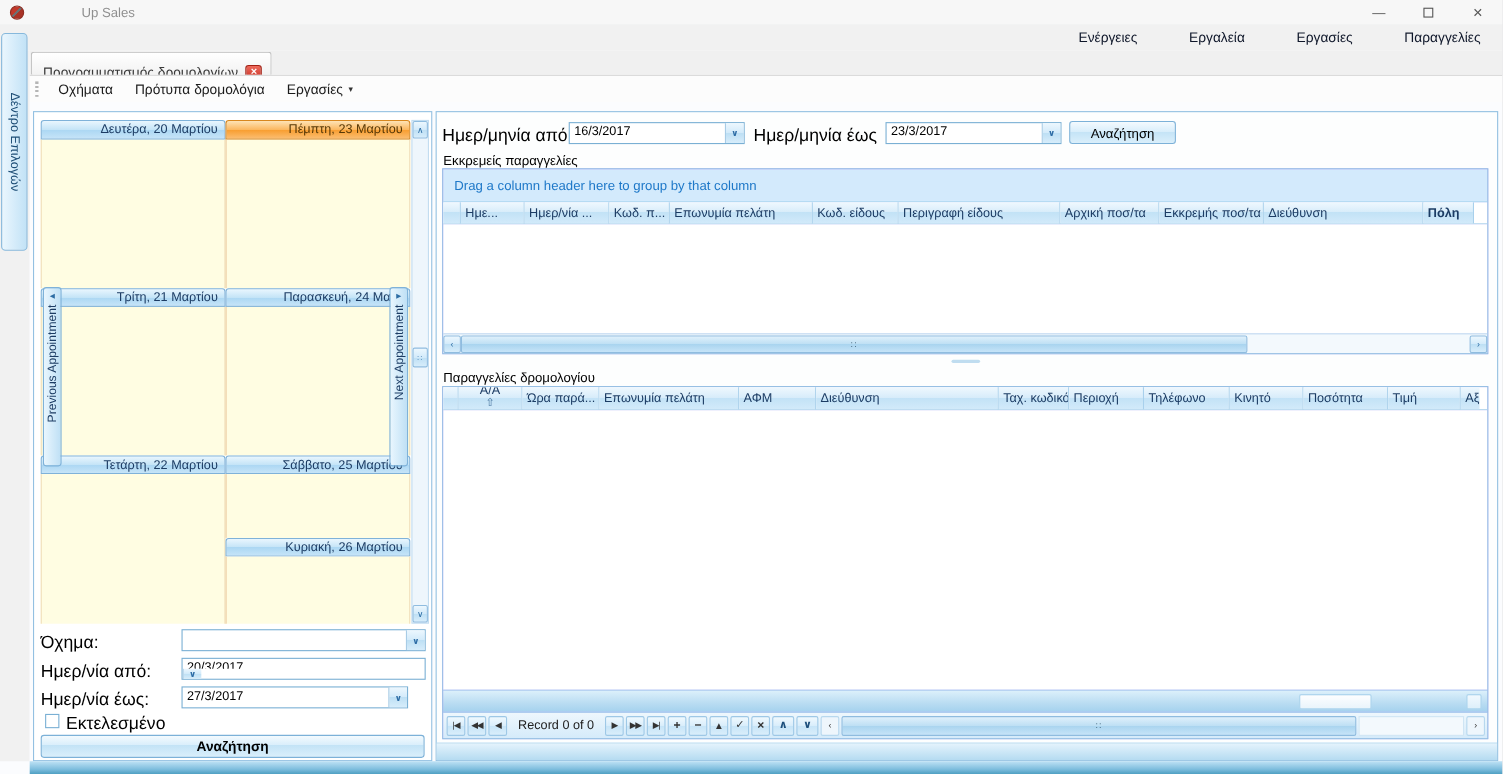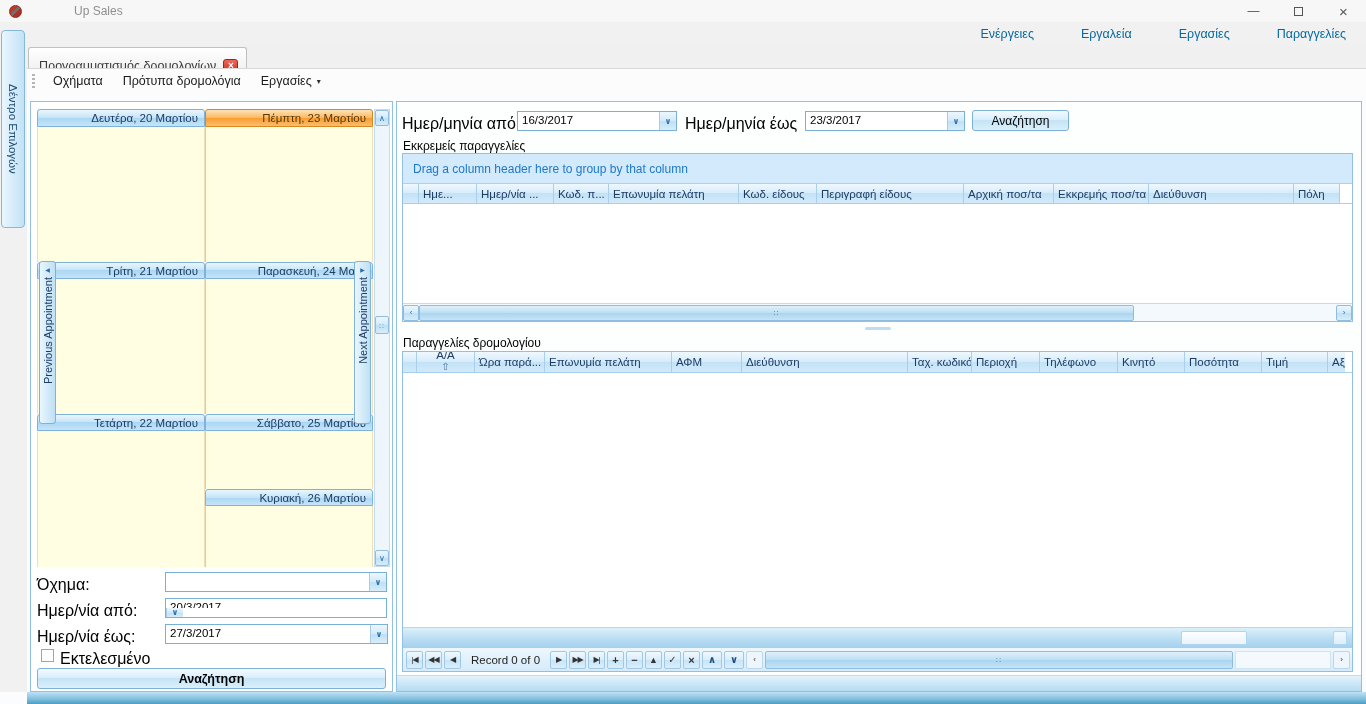--- a/index.html
+++ b/index.html
@@ -11,21 +11,21 @@
   .app-icon { width:13px; height:13px; border-radius:50%; margin:0 8px 0 9px;
               background:linear-gradient(135deg,#c2392b 0 40%,#6d6f71 40% 55%,#a93226 55%); border:1px solid #8d2b20; }
   .title-text { font-size:12px; color:#8f8f8f; }
   .win-controls { position:absolute; right:0; top:0; height:22px; display:flex; }
   .win-btn { width:45px; height:22px; display:flex; align-items:center; justify-content:center; color:#555; font-size:12px; }
   .win-btn.close { font-size:15px; }
   .max-glyph { width:9px; height:9px; border:1px solid #555; }
 
   .menustrip { position:absolute; left:0; top:22px; width:1366px; height:24px; background:#f1f1f1;
                display:flex; justify-content:flex-end; align-items:center; gap:47px; padding-right:20px; }
-  .menustrip .mitem { font-size:12.5px; color:#0369a1; }
+  .menustrip .mitem { font-size:12.5px; color:#0f172a; }
 
   .dock-strip { position:absolute; left:0; top:46px; width:27px; height:646px; background:#f1f1f1; }
   .dock-tab { position:absolute; left:1px; top:30px; width:24px; height:198px;
               background:linear-gradient(90deg,#eaf6fe,#c2e2f6); border:1px solid #86b8dc; border-radius:4px;
               display:flex; align-items:center; justify-content:center;
               writing-mode:vertical-rl; font-size:11.5px; color:#1d4d75; }
 
   .tabrow { position:absolute; left:27px; top:46px; width:1339px; height:22px; background:#f0f0f0; }
   .doc-tab { position:absolute; left:1px; top:1px; height:21px; display:inline-flex; align-items:center; gap:7px;
              padding:16px 8px 0 10px; background:linear-gradient(#ffffff,#f2f2f2); border:1px solid #c0c0c0; border-bottom:none;
@@ -208,21 +208,21 @@
         <div class="dd">∨</div>
       </div>
 
       <div class="label" style="position:absolute; left:6px; top:500px;">Ημερ/νία από:</div>
       <div class="combo" style="left:134px; top:496px; width:222px;flex-direction:column;">
         <div class="val">20/3/2017</div>
         <div class="dd">∨</div>
       </div>
 
       <div class="label" style="position:absolute; left:6px; top:526px;">Ημερ/νία έως:</div>
-      <div class="combo" style="left:134px; top:522px; width:223px;">
+      <div class="combo" style="left:134px; top:522px; width:206px;">
         <div class="val">27/3/2017</div>
         <div class="dd">∨</div>
       </div>
 
       <div class="chk" style="left:10px; top:547px;"></div>
       <div class="label" style="position:absolute; left:29px; top:548px;">Εκτελεσμένο</div>
 
       <div class="btn" style="position:absolute; left:6px; top:566px; width:349px; height:21px; font-weight:bold; font-size:12.5px;">Αναζήτηση</div>
     </div>
 
@@ -248,21 +248,21 @@
           <div class="ghc" style="width:16px;"></div>
           <div class="ghc" style="width:58px;">Ημε...</div>
           <div class="ghc" style="width:77px;">Ημερ/νία ...</div>
           <div class="ghc" style="width:55px;">Κωδ. π...</div>
           <div class="ghc" style="width:130px;">Επωνυμία πελάτη</div>
           <div class="ghc" style="width:78px;">Κωδ. είδους</div>
           <div class="ghc" style="width:147px;">Περιγραφή είδους</div>
           <div class="ghc" style="width:90px;">Αρχική ποσ/τα</div>
           <div class="ghc" style="width:95px;">Εκκρεμής ποσ/τα</div>
           <div class="ghc" style="width:145px;">Διεύθυνση</div>
-          <div class="ghc" style="width:46px;">Πόλη</div>
+          <div class="ghc" style="width:46px;font-weight:bold;">Πόλη</div>
         </div>
         <div class="gbody"></div>
         <div class="hscroll">
           <div class="sb-btn">‹</div>
           <div class="hthumb" style="width:715px;">::</div>
           <div class="htrack"></div>
           <div class="sb-btn">›</div>
         </div>
       </div>
 

